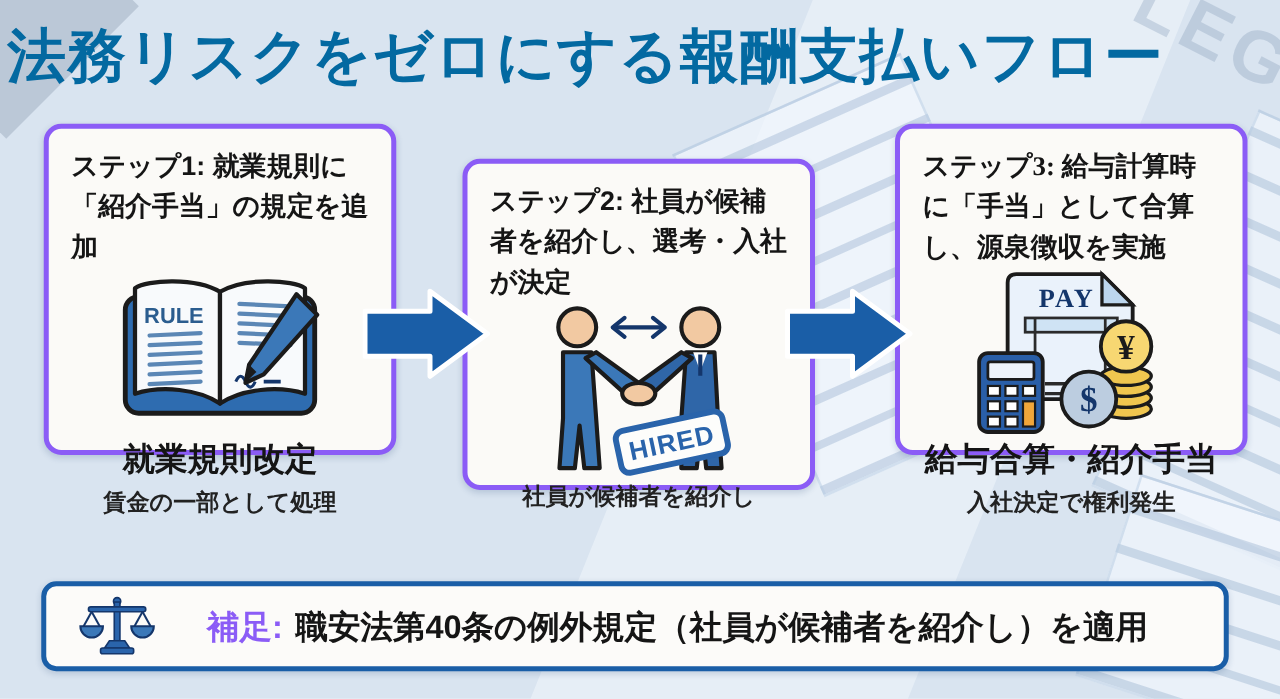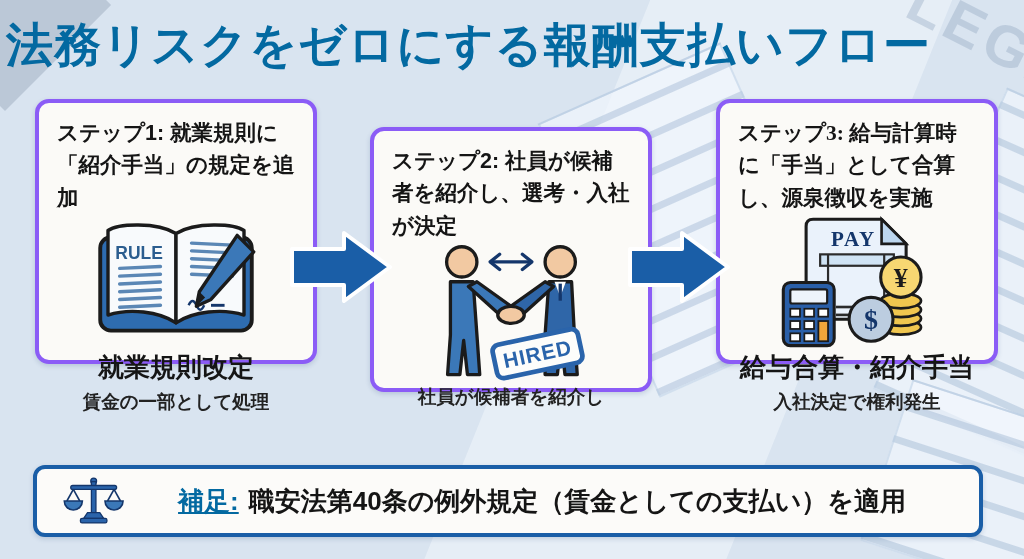--- a/index.html
+++ b/index.html
@@ -76,21 +76,21 @@
   .footnote-box {
     position:absolute; left:33px; top:465px; width:950px; height:72px; z-index:1;
     background:#fcfbf9; border:4px solid #1a5ea7; border-radius:12px;
     display:flex; align-items:center; padding:0 20px 0 26px;
     box-shadow:0 2px 5px rgba(30,60,110,0.18);
   }
   .footnote-text {
     flex:1; text-align:center; font-size:26px; font-weight:bold; color:#151515;
     white-space:nowrap;
   }
-  .footnote-label { color:#0369a1; margin-right:10px;text-decoration:underline; }
+  .footnote-label { color:#8b5cf6; margin-right:10px; }
 
   svg { display:block; }
 </style>
 </head>
 <body>
 
 <div class="canvas">
 
   <div class="bg-band"></div>
   <div class="bg-doc bg-doc1"></div>
@@ -229,17 +229,17 @@
           <line x1="79" y1="20" x2="69" y2="38"></line>
             <line x1="79" y1="20" x2="89" y2="38"></line>
         </g>
         <path d="M2,38 A14,14 0 0 0 30,38 Z" fill="#3b78b8" stroke="#14366b" stroke-width="2.5"></path>
         <path d="M65,38 A14,14 0 0 0 93,38 Z" fill="#3b78b8" stroke="#14366b" stroke-width="2.5"></path>
         <path d="M38,56 h19 l6,9 h-31 Z" fill="#2a64ab" stroke="#14366b" stroke-width="2"></path>
         <rect x="27" y="65" width="41" height="7" rx="2.5" fill="#2a64ab" stroke="#14366b" stroke-width="2"></rect>
       </svg>
     </span>
     <div class="footnote-text">
-      <span class="footnote-label">補足:</span><span>職安法第40条の例外規定（賃金としての支払い）を適用</span>
+      <span class="footnote-label">補足:</span><span>職安法第40条の例外規定（社員が候補者を紹介し）を適用</span>
     </div>
   </div>
 
 </div>
 
 </body></html>

